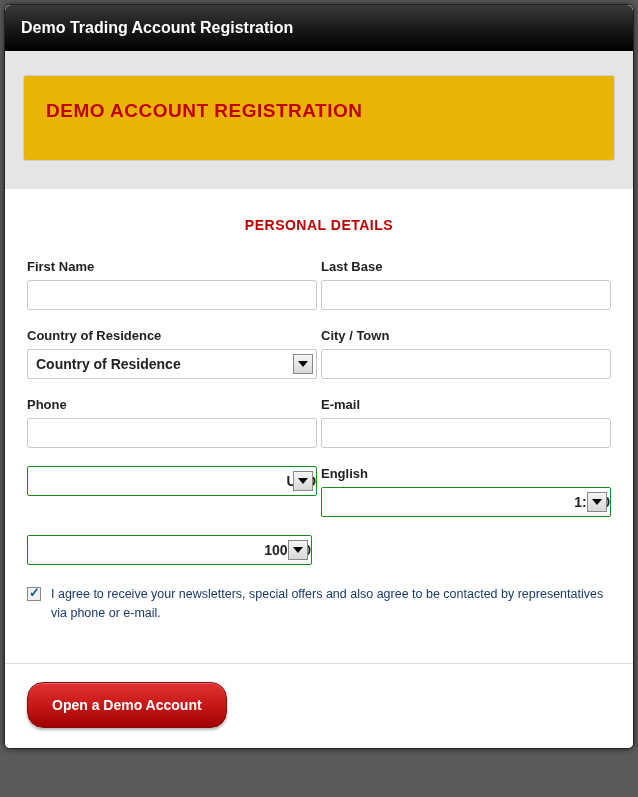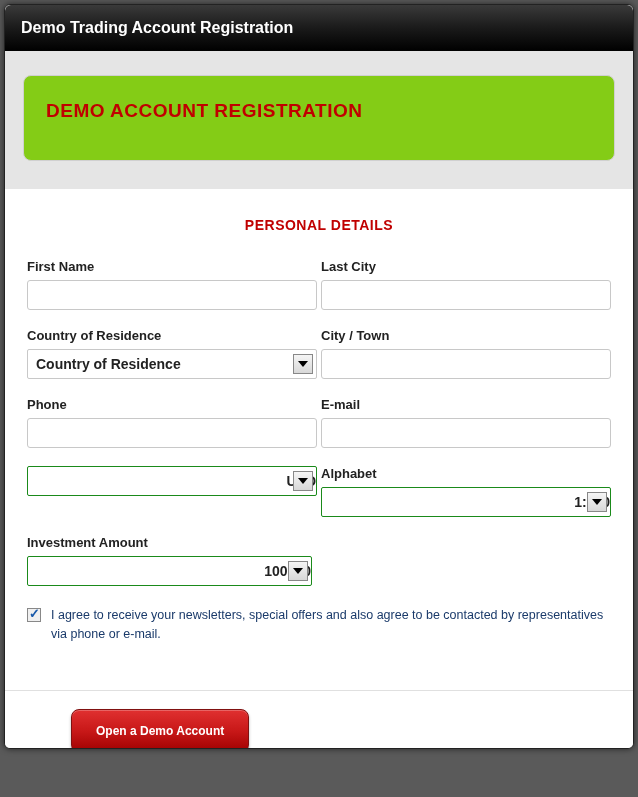--- a/index.html
+++ b/index.html
@@ -26,23 +26,23 @@
   font-size: 16px;
   padding: 14px 16px;
   border-top-left-radius: 6px;
   border-top-right-radius: 6px;
 }
 .top-section {
   background: #e5e5e5;
   padding: 24px 18px 28px 18px;
 }
 .panel {
-  background: #84cc16;
+  background: #eab308;
   border: 1px solid #d0d0d0;
-  border-radius: 8px;
+  border-radius: 3px;
   padding: 24px 22px;
 }
 .panel-title {
   color: #c00000;
   font-family: Arial, Helvetica, sans-serif;
   font-weight: bold;
   font-size: 19px;
   letter-spacing: 0.5px;
   text-transform: uppercase;
   margin-bottom: 14px;
@@ -123,21 +123,21 @@
   content: '';
   border-left: 5px solid transparent;
   border-right: 5px solid transparent;
   border-top: 6px solid #000;
 }
 .consent-row {
   display: flex;
   align-items: flex-start;
   gap: 10px;
   margin-top: 20px;
-  margin-bottom: 26px;
+  margin-bottom: 20px;
 }
 .checkbox {
   width: 14px;
   height: 14px;
   border: 1px solid #888;
   background: #f0f0f0;
   position: relative;
   flex-shrink: 0;
   margin-top: 2px;
 }
@@ -156,28 +156,27 @@
   line-height: 1.5;
 }
 .submit-section {
   background: #fff;
   padding: 18px 22px 20px 22px;
   border-top: 1px solid #e0e0e0;
 }
 .submit-btn {
   background: linear-gradient(to bottom, #e03030 0%, #c81818 50%, #a00000 100%);
   border: 1px solid #801010;
-  border-radius: 8px;
+  border-radius: 16px;
   color: #fff;
   font-weight: bold;
-  font-size: 12px;
+  font-size: 14px;
   padding: 14px 24px;
   cursor: pointer;
   box-shadow: 0 2px 3px rgba(0,0,0,0.3), inset 0 1px 0 rgba(255,255,255,0.25);
-  margin-left: 44px;
 }
 </style>
 </head>
 <body>
 
 <div class="modal">
   <div class="modal-header">Demo Trading Account Registration</div>
 
   <div class="top-section">
     <div class="panel">
@@ -187,21 +186,21 @@
 
   <div class="form-section">
     <div class="section-title">PERSONAL DETAILS</div>
 
     <div class="row">
       <div class="field">
         <label class="label">First Name</label>
         <input class="text-input" type="text" value="" style="">
       </div>
       <div class="field">
-        <label class="label">Last City</label>
+        <label class="label">Last Base</label>
         <input class="text-input" type="text" value="" style="">
       </div>
     </div>
 
     <div class="row">
       <div class="field">
         <label class="label">Country of Residence</label>
         <div class="select-wrap bold">
           <span>Country of Residence</span>
           <span class="select-arrow"></span>
@@ -225,31 +224,30 @@
     </div>
 
     <div class="row">
       <div class="field">
         <div class="select-wrap green bold">
           <span>USD</span>
           <span class="select-arrow"></span>
         </div>
       </div>
       <div class="field">
-        <label class="label">Alphabet</label>
+        <label class="label">English</label>
         <div class="select-wrap green bold">
           <span>1:100</span>
           <span class="select-arrow"></span>
         </div>
       </div>
     </div>
 
     <div class="row">
       <div class="field" style="max-width:calc(50% - 7px)">
-        <label class="label">Investment Amount</label>
         <div class="select-wrap green bold">
           <span>100000</span>
           <span class="select-arrow"></span>
         </div>
       </div>
     </div>
 
     <div class="consent-row">
       <div class="checkbox checked"></div>
       <div class="consent-text">I agree to receive your newsletters, special offers and also agree to be contacted by representatives via phone or e-mail.</div>

